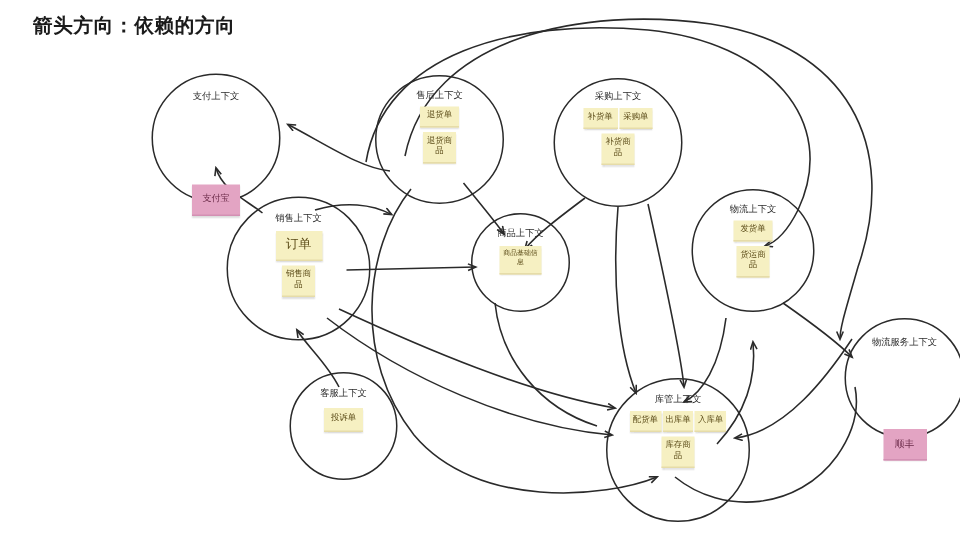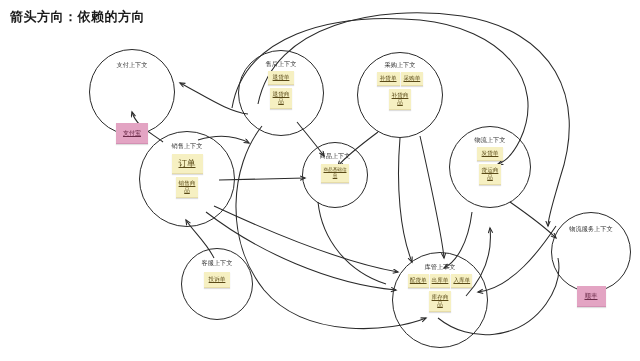--- a/index.html
+++ b/index.html
@@ -9,21 +9,21 @@
   }
   body {
     width: 640px;
     height: 361px;
     overflow: hidden;
     font-family: "DejaVu Sans", "Liberation Sans", sans-serif;
     position: relative;
   }
   #canvas {
     position: absolute;
-    left: 0; top: 0;
+    left: 12px; top: 0;
     width: 601px;
     height: 361px;
   }
   .title {
     position: absolute;
     left: 10px;
     top: 8px;
     font-size: 13px;
     font-weight: bold;
     color: #1b1b1b;
@@ -73,21 +73,20 @@
     background: #f6f0c2;
     color: #5a4a17;
     text-align: center;
     font-size: 5.6px;
     line-height: 1.25;
     padding: 3px 2px;
     box-sizing: border-box;
     box-shadow: 0 1px 1px rgba(0,0,0,0.13);
     border-bottom: 1.5px solid #e6dca8;
     white-space: nowrap;
-    text-decoration: underline;
   }
   .note.pink {
     background: #e3a4c3;
     color: #6b2b49;
     border-bottom: 1.5px solid #d390b3;
     margin-top: 48px;
   }
   .note.big { font-size: 8.5px; padding: 4px 7px; }
   .note.two-line { white-space: normal; width: 22px; }
 </style>

